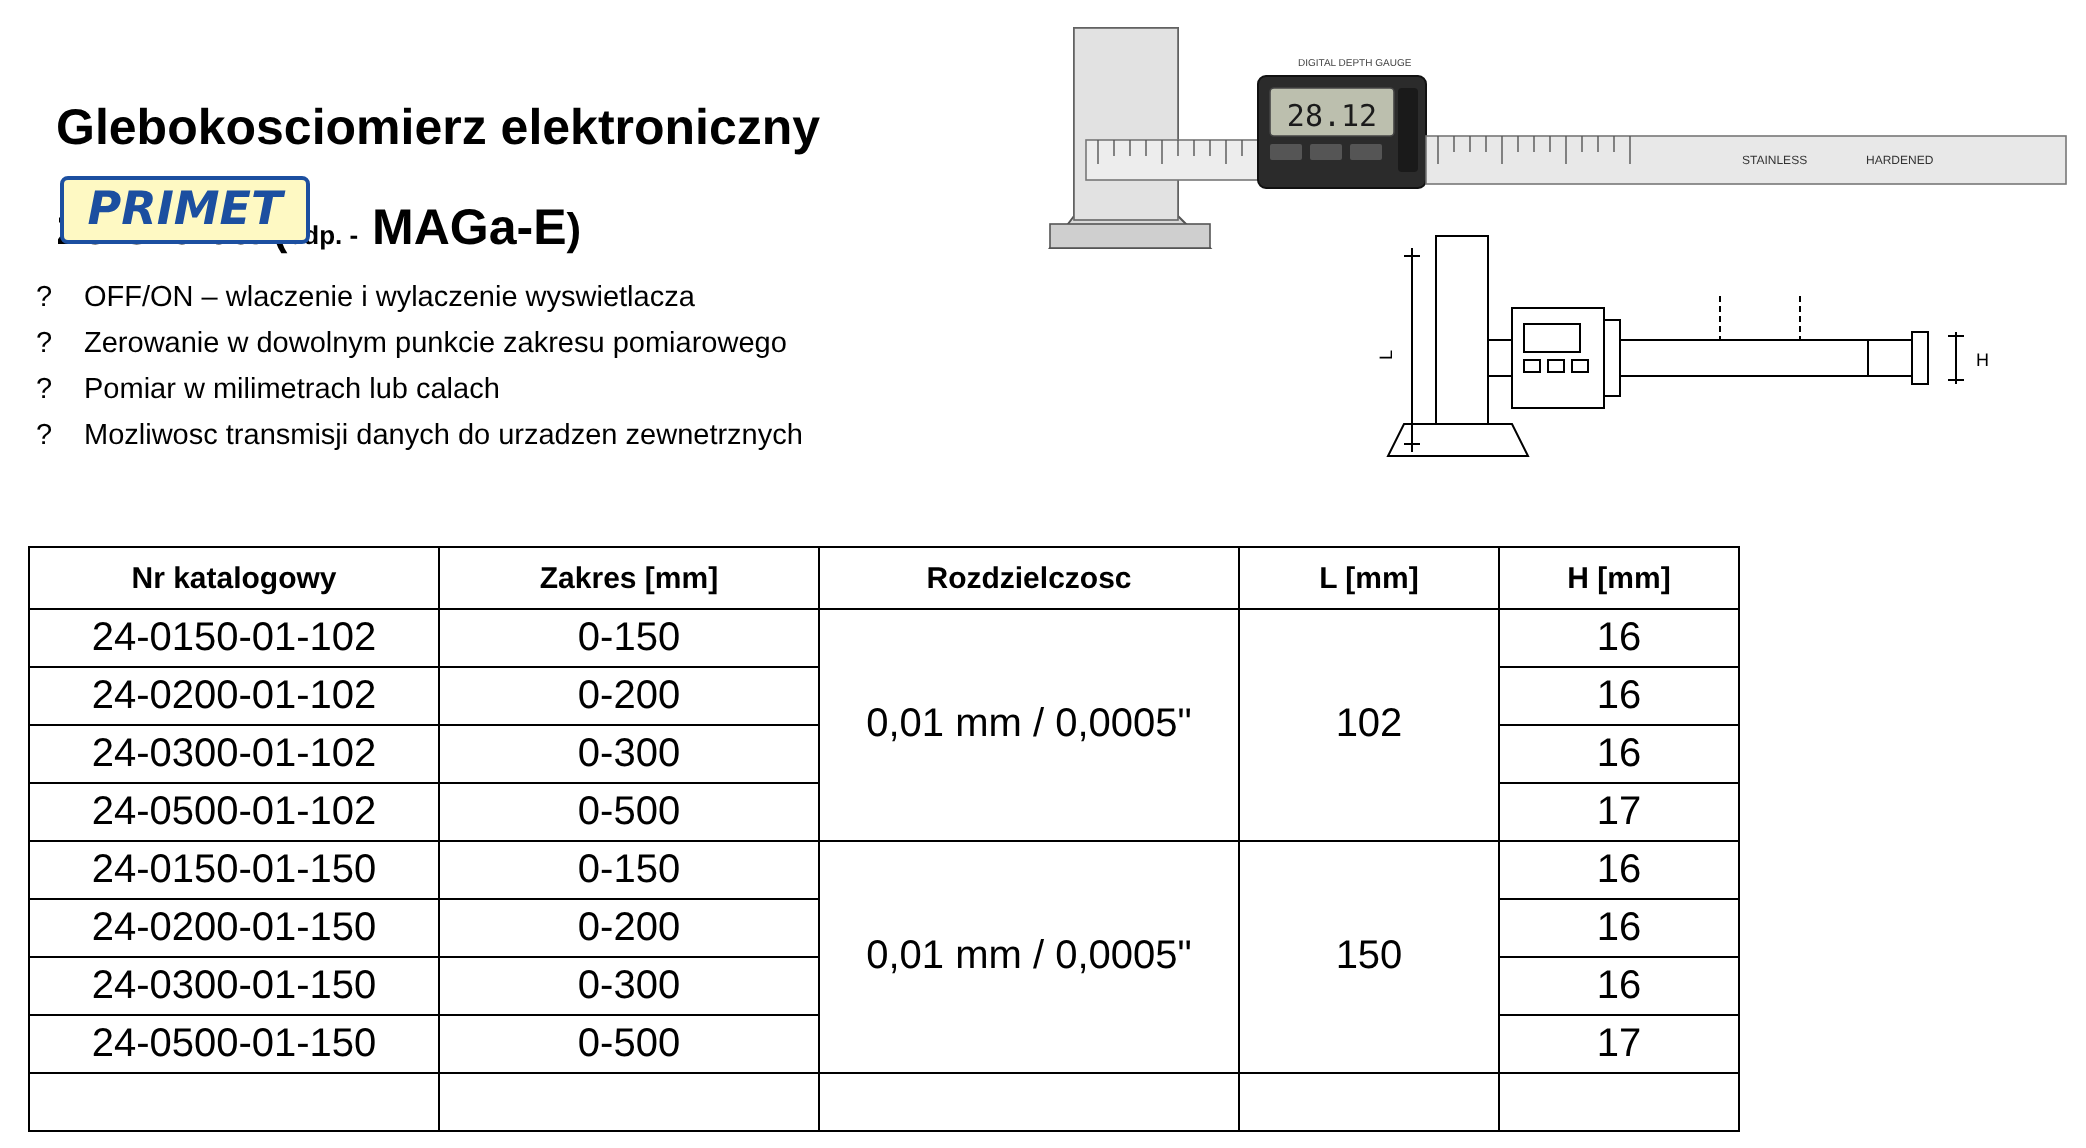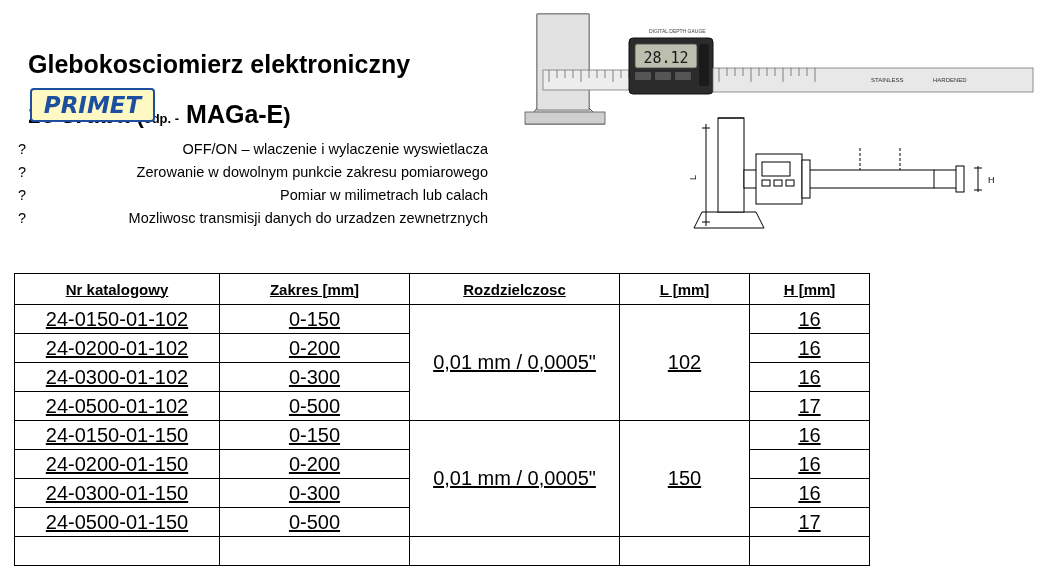--- a/index.html
+++ b/index.html
@@ -93,21 +93,20 @@
   }
   .feature-bullet {
     width: 24px;
     flex: 0 0 24px;
     text-align: left;
     font-size: 14.5px;
   }
   .feature-text {
     flex: 1 1 auto;
     white-space: nowrap;
-    text-align: right;
   }
 
   
   .illustration-photo {
     position: absolute;
     left: 523px;
     top: 8px;
     width: 520px;
     height: 120px;
   }
@@ -118,21 +117,20 @@
     width: 370px;
     height: 150px;
   }
 
   
   .table-wrap {
     position: absolute;
     left: 14px;
     top: 273px;
     width: 855px;
-    text-decoration: underline;
   }
   table.spec {
     border-collapse: collapse;
     width: 855px;
     table-layout: fixed;
   }
   table.spec td, table.spec th {
     border: 1px solid #000000;
     font-size: 20px;
     text-align: center;

